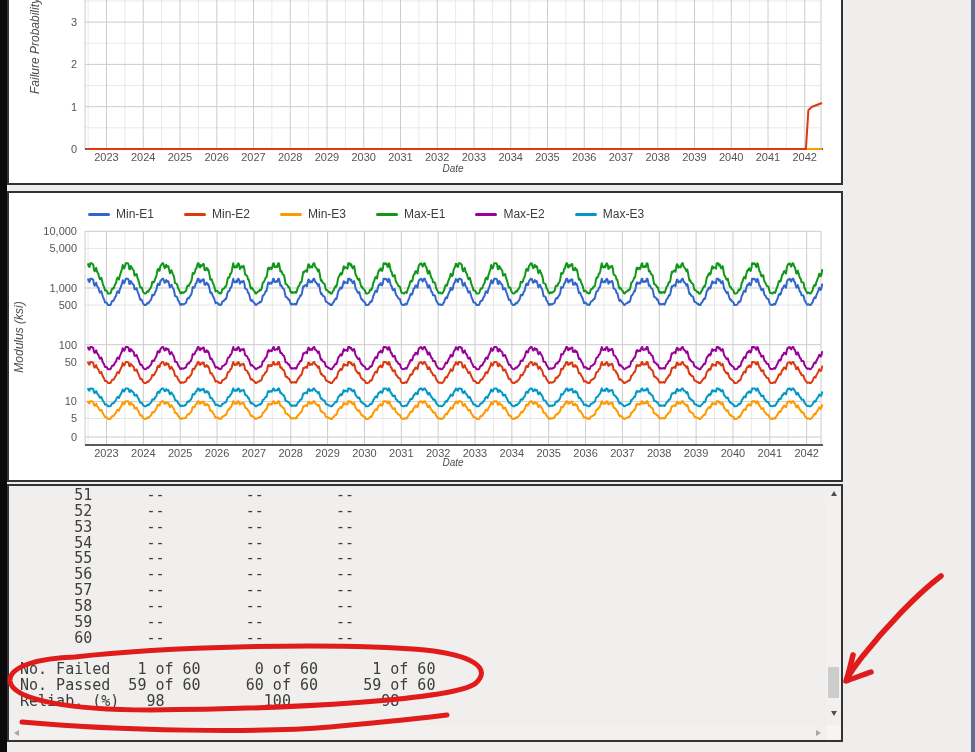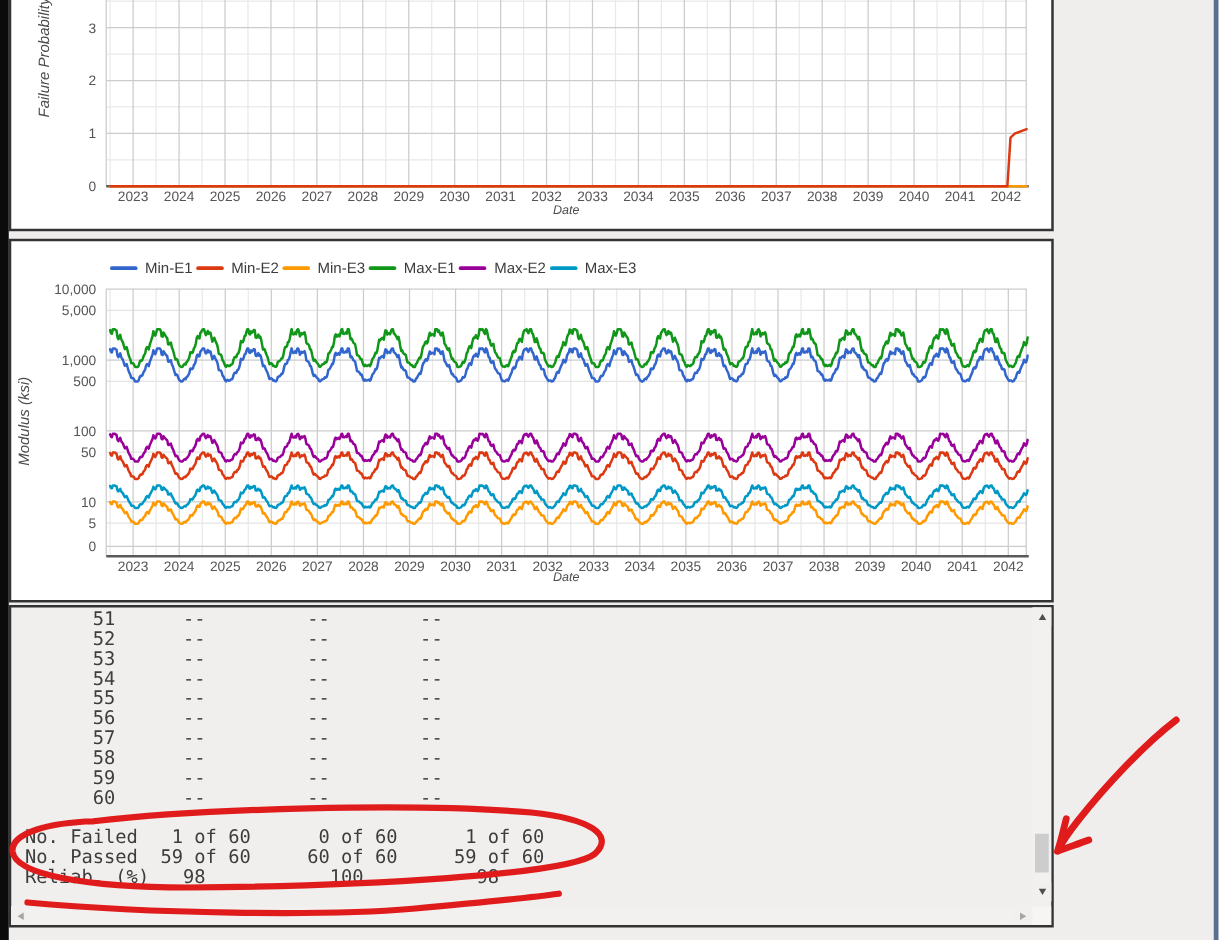--- a/index.html
+++ b/index.html
@@ -8,21 +8,21 @@
   .edge-left{position:absolute;left:0;top:0;width:7px;height:752px;background:#0b0b0b;}
   .edge-right{position:absolute;left:971px;top:0;width:4px;height:752px;background:#5b6e8f;}
   .panel{position:absolute;left:7px;width:832px;background:#ffffff;border:2px solid #333333;}
   #panel-failure{top:-25px;height:206px;}
   #panel-modulus{top:191px;height:287px;}
   #panel-console{top:484px;height:254px;background:#f0efed;}
   .chart-svg{position:absolute;left:0;top:0;display:block;}
   .y-title{position:absolute;font-style:italic;font-size:12px;color:#4d4d4d;white-space:nowrap;
            transform:translate(-50%,-50%) rotate(-90deg);}
   .x-title{position:absolute;font-style:italic;font-size:10px;color:#4d4d4d;transform:translateX(-50%);}
-  .legend{position:absolute;left:79px;top:14px;display:flex;column-gap:3px;align-items:center;}
+  .legend{position:absolute;left:79px;top:14px;display:flex;column-gap:30px;align-items:center;}
   .legend-item{display:flex;align-items:center;height:14px;}
   .legend-swatch{width:22px;height:3px;border-radius:2px;margin-right:6px;}
   .legend-label{font-size:12px;color:#3c3c3c;line-height:14px;}
   #console-text{position:absolute;left:11px;top:2px;margin:0;
     font-family:"DejaVu Sans Mono",monospace;font-size:15px;line-height:15.85px;
     color:#3d3d3d;white-space:pre;}
   .vscroll{position:absolute;top:0;right:0;width:15px;height:235px;background:#f2f1f0;}
   .hscroll{position:absolute;left:0;bottom:0;height:15px;width:817px;background:#f2f1f0;}
   .corner{position:absolute;right:0;bottom:0;width:15px;height:15px;background:#f6f5f4;}
   .sb-btn{position:absolute;width:15px;height:15px;background:#f1f0ef;display:flex;

